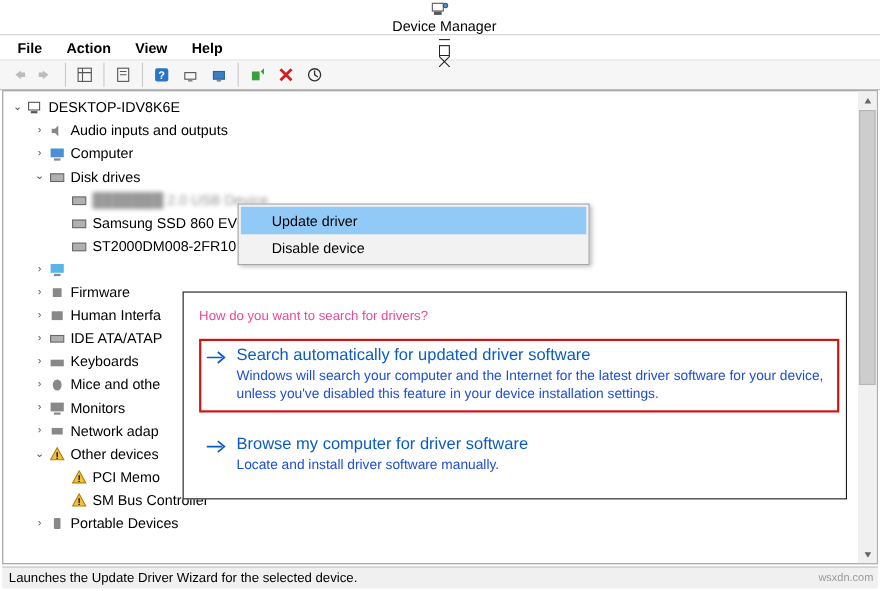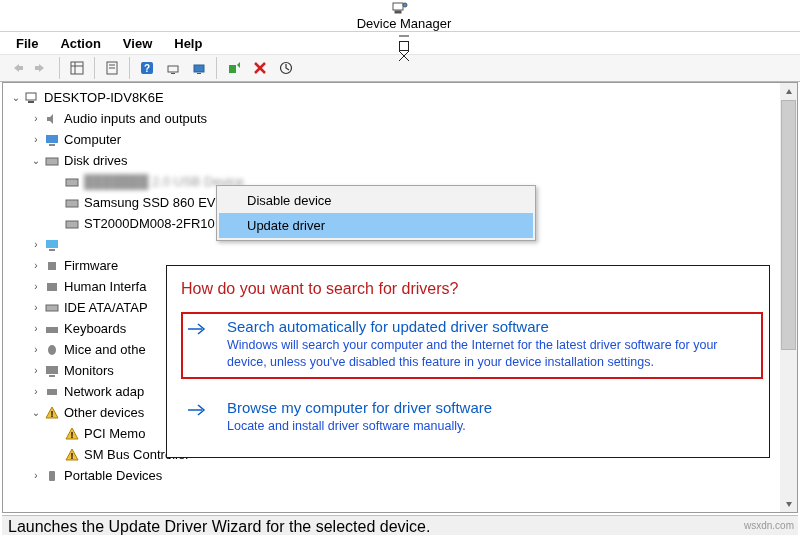--- a/index.html
+++ b/index.html
@@ -37,31 +37,31 @@
 .pad1 { padding-left: 20px; }
 .pad2 { padding-left: 40px; }
 
 
 .ctxmenu { position: absolute; left: 216px; top: 185px; width: 320px; background: #f2f2f2; border: 1px solid #a6a6a6; box-shadow: 2px 2px 4px rgba(0,0,0,0.25); padding: 2px; z-index: 20; }
 .ctxitem { padding: 5px 12px 5px 28px; font-size: 13px; }
 .ctxitem.hl { background: #91c9f7; }
 
 
 .dialog { position: absolute; left: 166px; top: 265px; width: 604px; background: #fff; border: 1px solid #1a1a1a; z-index: 10; padding: 14px 6px 14px 14px; }
-.dlg-title { color: #b91c1c; font-size: 16px; margin-bottom: 14px; }
-.opt { border: 2px solid transparent; padding: 4px 8px 6px 4px; display: flex; align-items: flex-start; gap: 20px; }
+.dlg-title { color: #ec4899; font-size: 12px; margin-bottom: 14px; }
+.opt { border: 2px solid transparent; padding: 4px 8px 6px 4px; display: flex; align-items: flex-start; gap: 8px; }
 .opt.redbox { border: 2px solid #d01414; }
 .opt .arrow { margin-top: 3px; color: #0a5bc4; flex-shrink: 0; }
 .opt .optbody { flex: 1; }
 .opt .opt-title { color: #0a5bc4; font-size: 15px; margin-bottom: 2px; }
 .opt .opt-desc { color: #1d4ed8; font-size: 12.5px; line-height: 1.35; }
 .optgap { height: 14px; }
 
 
-.statusbar { position: absolute; left: 2px; right: 2px; bottom: 2px; height: 20px; border-top: 1px solid #c0c0c0; background: #f0f0f0; font-size: 16px; padding: 2px 6px; }
+.statusbar { position: absolute; left: 2px; right: 2px; bottom: 2px; height: 20px; border-top: 1px solid #c0c0c0; background: #f0f0f0; font-size: 12px; padding: 2px 6px; }
 
 .watermark { position: absolute; right: 6px; bottom: 6px; font-size: 10px; color: #999; z-index: 100; }
 
 .blurred { filter: blur(2px); color: #999; }
 
 
 .ic-computer svg, .app-icon svg { stroke: #555; }
 </style>
 </head>
 <body>
@@ -363,22 +363,22 @@
     <div style="flex:1"></div>
     <div class="arrow">
         <svg width="8" height="8">
           <path d="M4 7 L7 2 L1 2 Z" fill="#666"></path>
         </svg>
       </div>
   </div>
 </div>
 
 <div class="ctxmenu">
+  <div class="ctxitem hl">Update driver</div>
   <div class="ctxitem">Disable device</div>
-  <div class="ctxitem hl">Update driver</div>
 </div>
 
 <div class="dialog">
   <div class="dlg-title">How do you want to search for drivers?</div>
 
   <div class="opt redbox">
     <span class="arrow"><svg width="20" height="16" viewBox="0 0 20 16">
           <line x1="1" y1="8" x2="15" y2="8" stroke="#0a5bc4" stroke-width="1.5"></line>
           <path d="M11 3 L17 8 L11 13" fill="none" stroke="#0a5bc4" stroke-width="1.5"></path>
         </svg></span>

